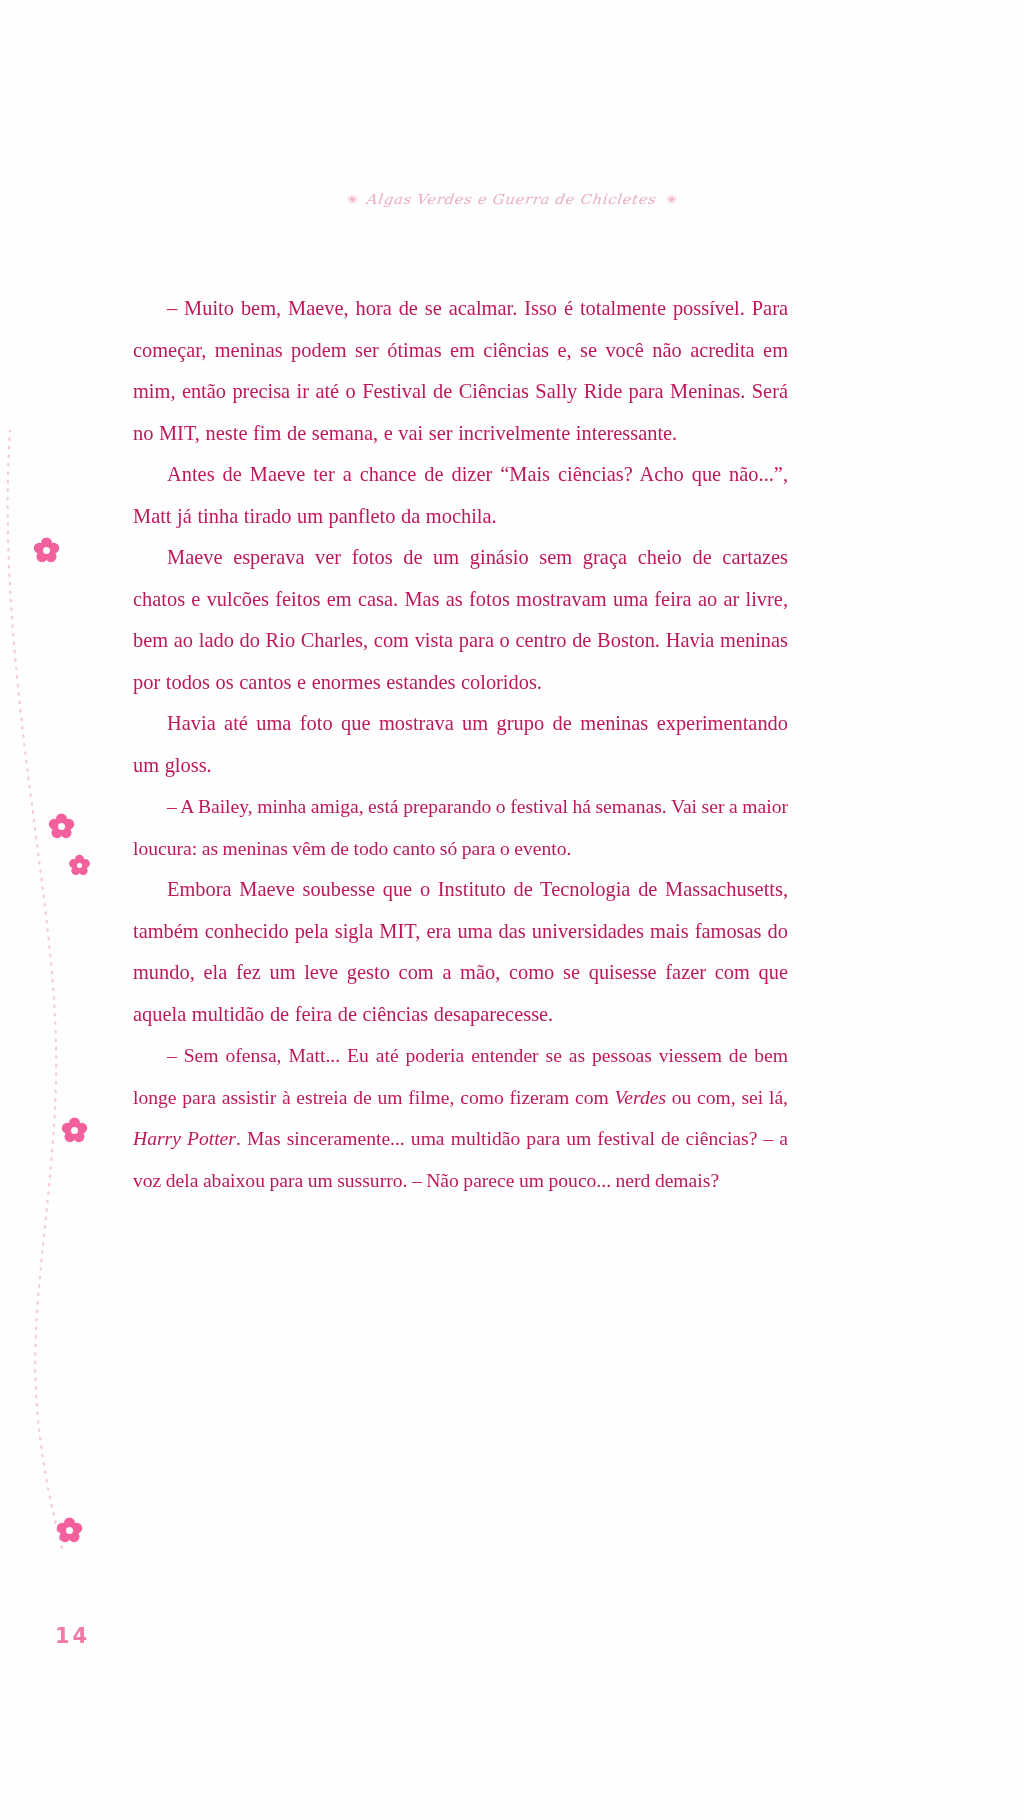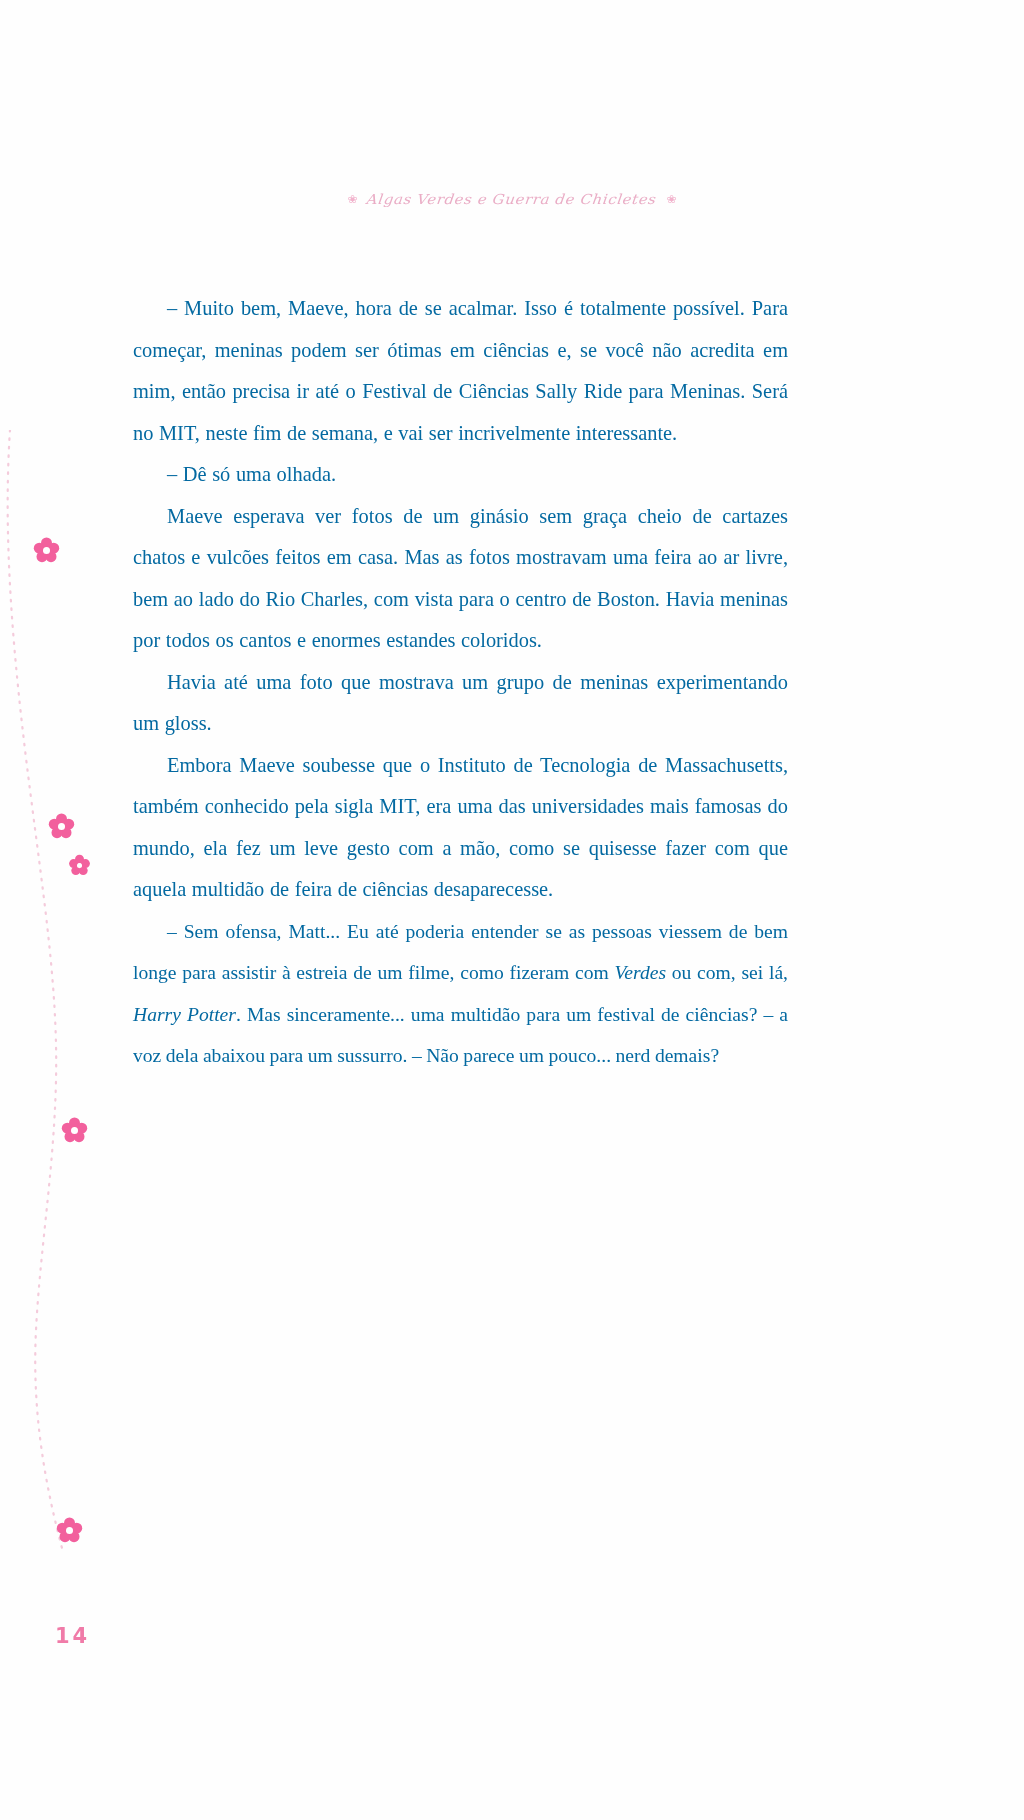--- a/index.html
+++ b/index.html
@@ -58,21 +58,21 @@
     top: 288px;
     left: 133px;
     width: 655px;
   }
   .textblock p {
     margin: 0;
     text-align: justify;
     text-indent: 34px;
     font-size: 20.4px;
     line-height: 41.5px;
-    color: #0369a1;
+    color: #be185d;
     word-spacing: .5px;
   }
   .textblock p.tight {
     font-size: 19.6px;
     word-spacing: -0.4px;
   }
   .textblock p i {
     font-style: italic;
   }
 
@@ -194,23 +194,24 @@
     <span></span>
       <span></span>
       <span></span>
       <span></span>
       <span></span>
       <span class="core"></span>
   </div>
 
   <div class="textblock">
     <p>– Muito bem, Maeve, hora de se acalmar. Isso é totalmente possível. Para começar, meninas podem ser ótimas em ciências e, se você não acredita em mim, então precisa ir até o Festival de Ciências Sally Ride para Meninas. Será no MIT, neste fim de semana, e vai ser incrivelmente interessante.</p>
-    <p>– Dê só uma olhada.</p>
+    <p>Antes de Maeve ter a chance de dizer “Mais ciências? Acho que não...”, Matt já tinha tirado um panfleto da mochila.</p>
     <p>Maeve esperava ver fotos de um ginásio sem graça cheio de cartazes chatos e vulcões feitos em casa. Mas as fotos mostravam uma feira ao ar livre, bem ao lado do Rio Charles, com vista para o centro de Boston. Havia meninas por todos os cantos e enormes estandes coloridos.</p>
     <p>Havia até uma foto que mostrava um grupo de meninas experimentando um gloss.</p>
+    <p class="tight">– A Bailey, minha amiga, está preparando o festival há semanas. Vai ser a maior loucura: as meninas vêm de todo canto só para o evento.</p>
     <p>Embora Maeve soubesse que o Instituto de Tecnologia de Massachusetts, também conhecido pela sigla MIT, era uma das universidades mais famosas do mundo, ela fez um leve gesto com a mão, como se quisesse fazer com que aquela multidão de feira de ciências desaparecesse.</p>
     <p class="tight">
       <span>– Sem ofensa, Matt... Eu até poderia entender se as pessoas viessem de bem longe para assistir à estreia de um filme, como fizeram com </span><i>Verdes</i><span> ou com, sei lá, </span><i>Harry Potter</i><span>. Mas sinceramente... uma multidão para um festival de ciências? – a voz dela abaixou para um sussurro. – Não parece um pouco... nerd demais?</span>
     </p>
   </div>
 
   <div class="folio">14</div>
 
 </div>
 

